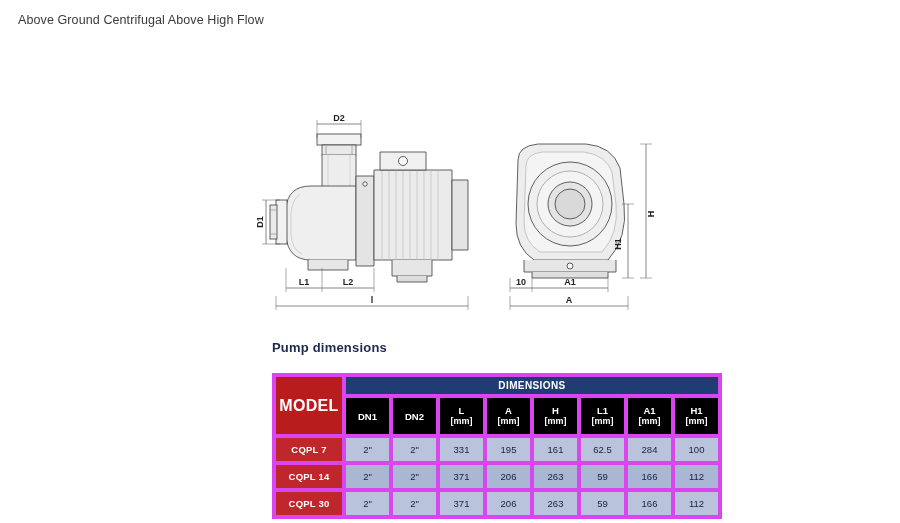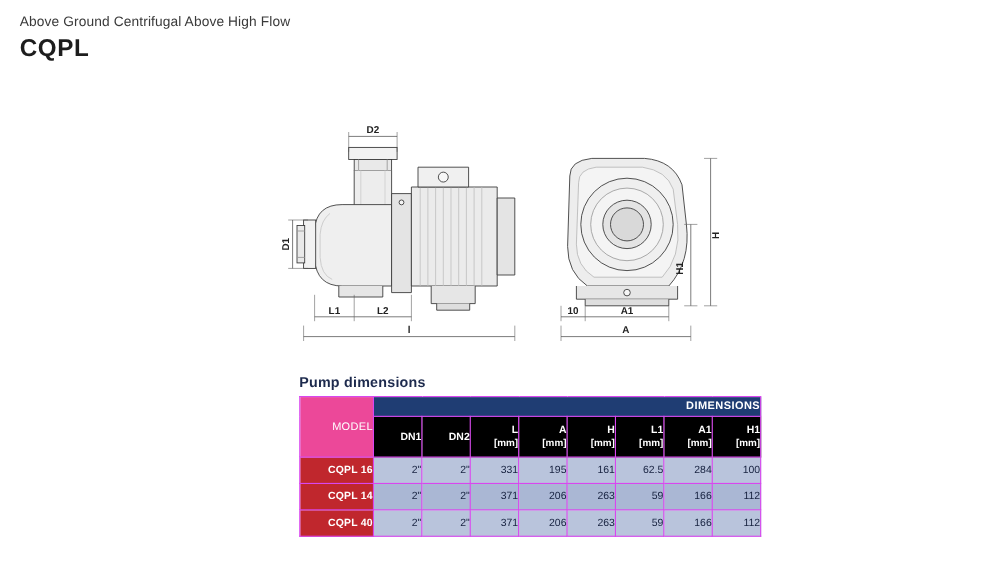--- a/index.html
+++ b/index.html
@@ -50,47 +50,47 @@
   
   .table-block {
     position: absolute;
     left: 272px;
     top: 340px;
   }
   .table-title {
     font-size: 13px;
     font-weight: 700;
     color: #1d2a4d;
-    margin-bottom: 5px;
+    margin-bottom: 18px;
     letter-spacing: 0.2px;
   }
   table.dims {
     border-collapse: collapse;
     font-size: 9.5px;
     color: #16213f;
   }
   table.dims th, table.dims td {
-    border: 1px solid #d946ef;
-    text-align: right;
+    border: 4px solid #d946ef;
+    text-align: center;
     vertical-align: middle;
     padding: 0;
   }
   .th-dimensions {
     background: #1f3d73;
     color: #ffffff;
     font-weight: 700;
     font-size: 10px;
     height: 17px;
     letter-spacing: 0.4px;
   }
   .th-model {
-    background: #ec4899;
+    background: #b91c1c;
     color: #ffffff;
-    font-weight: 400;
-    font-size: 10px;
+    font-weight: 700;
+    font-size: 16px;
     width: 66px;
     letter-spacing: 0.3px;
   }
   .th-col {
     background: #000000;
     color: #ffffff;
     font-weight: 700;
     font-size: 9.5px;
     width: 43px;
     height: 36px;
@@ -121,21 +121,20 @@
     font-size: 9px;
     fill: #222222;
     font-weight: 700;
   }
 </style>
 </head>
 <body>
 
 <div class="header">
   <div class="subtitle">Above Ground Centrifugal Above High Flow</div>
-  <div class="model">CQPL</div>
 </div>
 
 <div class="drawing">
   <svg width="420" height="215" viewBox="0 0 420 215" xmlns="http://www.w3.org/2000/svg">
     <g fill="none" stroke="#3a3a3a" stroke-width="0.8">
 
       <rect x="61" y="26" width="44" height="11" fill="#f2f2f2" stroke="#3a3a3a"></rect>
       <rect x="66" y="37" width="34" height="10" fill="#e9e9e9" stroke="#3a3a3a"></rect>
       <line x1="70" y1="37" x2="70" y2="47" stroke="#999"></line>
       <line x1="96" y1="37" x2="96" y2="47" stroke="#999"></line>
@@ -278,21 +277,21 @@
           <span class="unit">[mm]</span>
         </th>
         <th class="th-col">
           <span>H1</span>
           <span class="unit">[mm]</span>
         </th>
       </tr>
     </thead>
     <tbody>
       <tr>
-        <td class="model-cell">CQPL 16</td>
+        <td class="model-cell">CQPL 7</td>
         <td class="val">2"</td>
         <td class="val">2"</td>
         <td class="val">331</td>
         <td class="val">195</td>
         <td class="val">161</td>
         <td class="val">62.5</td>
         <td class="val">284</td>
         <td class="val">100</td>
       </tr>
       <tr>
@@ -300,21 +299,21 @@
         <td class="val alt">2"</td>
         <td class="val alt">2"</td>
         <td class="val alt">371</td>
         <td class="val alt">206</td>
         <td class="val alt">263</td>
         <td class="val alt">59</td>
         <td class="val alt">166</td>
         <td class="val alt">112</td>
       </tr>
       <tr>
-        <td class="model-cell">CQPL 40</td>
+        <td class="model-cell">CQPL 30</td>
         <td class="val">2"</td>
         <td class="val">2"</td>
         <td class="val">371</td>
         <td class="val">206</td>
         <td class="val">263</td>
         <td class="val">59</td>
         <td class="val">166</td>
         <td class="val">112</td>
       </tr>
     </tbody>

